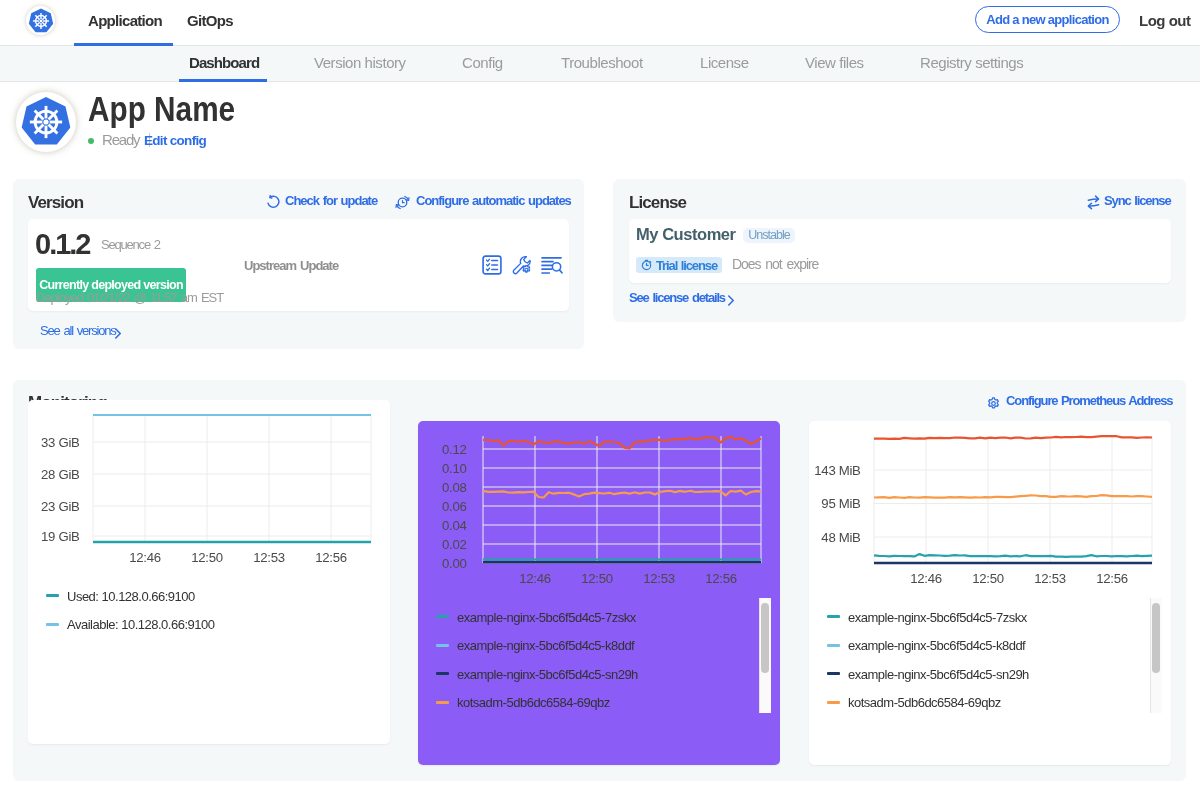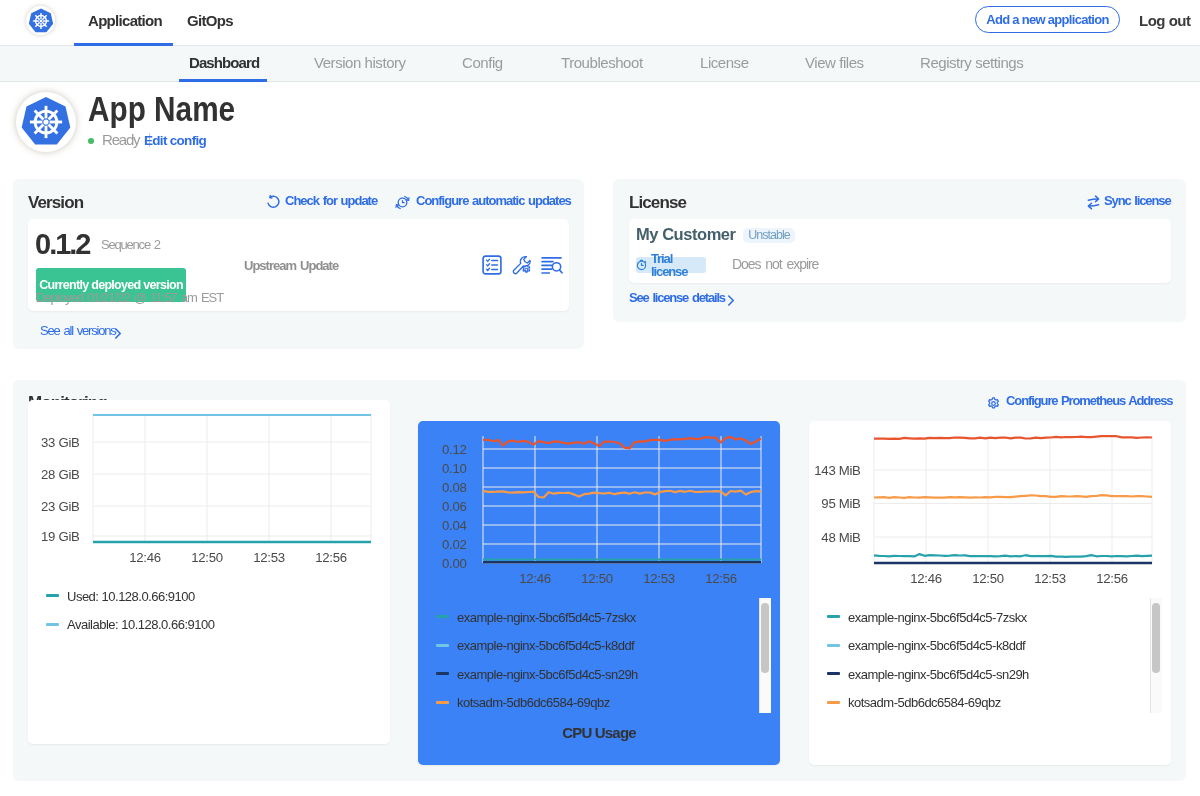--- a/index.html
+++ b/index.html
@@ -115,21 +115,21 @@
 <div class="abs" style="left:1087px;top:195px"><svg width="13" height="15" viewBox="0 0 14 16" fill="none" stroke="#2f6de6" stroke-width="1.7" stroke-linecap="round" stroke-linejoin="round">
       <path d="M1.5 5.5 C4 4.8 9.5 4.2 12 4.2"></path>
       <path d="M9.2 1.2 L12.5 4.2 L9.2 7.0"></path>
       <path d="M12.5 10.5 C10 11.2 4.5 11.8 2 11.8"></path>
       <path d="M4.8 8.8 L1.5 11.8 L4.8 14.6"></path>
     </svg></div>
 <div class="abs" style="left:1104px;top:194.2px;font-size:13px;font-weight:700;letter-spacing:-1.1px;word-spacing:1px;color:#2f6de6">Sync license</div>
 <div class="abs" style="left:629px;top:219px;width:542px;height:64px;background:#fff;border-radius:5px;box-shadow:0 1px 2px rgba(0,0,0,.05)"></div>
 <div class="abs" style="left:636px;top:226.4px;font-size:16.5px;font-weight:700;letter-spacing:-0.45px;color:#44606b">My Customer</div>
 <div class="abs" style="left:743px;top:227.5px;width:52px;height:15px;background:#eef4fb;border-radius:5px;display:flex;align-items:center;justify-content:center;font-size:12.5px;letter-spacing:-1.0px;color:#73a0c4">Unstable</div>
-<div class="abs" style="left:636px;top:257px;width:70px;height:16px;background:#d6e9f9;border-radius:3px;display:flex;align-items:center;justify-content:center;font-size:13px;font-weight:700;letter-spacing:-1.1px;word-spacing:1px;color:#2f80d8"><span style="margin-right:4px;display:inline-flex">
+<div class="abs" style="left:636px;top:257px;width:86px;height:16px;background:#d6e9f9;border-radius:3px;display:flex;align-items:center;justify-content:center;font-size:13px;font-weight:700;letter-spacing:-1.1px;word-spacing:1px;color:#2f80d8"><span style="margin-right:4px;display:inline-flex">
       <svg width="11" height="12" viewBox="0 0 13 13" fill="none" stroke="#2f80d8" stroke-width="1.4" stroke-linecap="round">
         <circle cx="6.5" cy="7" r="4.9"></circle>
         <path d="M6.5 4.6 L6.5 7 L8.4 7"></path>
         <path d="M5.2 1 L7.8 1" stroke-width="1.6"></path>
         <path d="M10.5 2.3 L11.5 3.3"></path>
       </svg>
     </span>Trial license</div>
 <div class="abs" style="left:732px;top:257.3px;font-size:14px;letter-spacing:-1.05px;word-spacing:2px;color:#9b9b9b">Does not expire</div>
 <div class="abs" style="left:629px;top:291.2px;font-size:13px;font-weight:700;letter-spacing:-1.2px;word-spacing:1.5px;color:#2f6de6">See license details</div>
 <div class="abs" style="left:727px;top:291px"><svg width="8" height="11" viewBox="0 0 9 12" fill="none" stroke="#2f6de6" stroke-width="1.8" stroke-linecap="round" stroke-linejoin="round" style="vertical-align:-1.5px">
@@ -163,21 +163,21 @@
       <text x="117" y="162" text-anchor="middle" font-size="13.2" letter-spacing="-0.3" fill="#4a4a4a" font-family="Liberation Sans, sans-serif">12:46</text>
       <text x="179" y="162" text-anchor="middle" font-size="13.2" letter-spacing="-0.3" fill="#4a4a4a" font-family="Liberation Sans, sans-serif">12:50</text>
       <text x="241" y="162" text-anchor="middle" font-size="13.2" letter-spacing="-0.3" fill="#4a4a4a" font-family="Liberation Sans, sans-serif">12:53</text>
       <text x="303" y="162" text-anchor="middle" font-size="13.2" letter-spacing="-0.3" fill="#4a4a4a" font-family="Liberation Sans, sans-serif">12:56</text>
       <path d="M65.0,15.0 L343.0,15.0" stroke="#73c3e6" stroke-width="2.2" fill="none" stroke-linejoin="round"></path>
       <path d="M65.0,142.0 L343.0,142.0" stroke="#25a2ac" stroke-width="2.5" fill="none" stroke-linejoin="round"></path>
     </svg>
     <div style="position:absolute;left:18px;top:188.5px;font-size:13px;letter-spacing:-0.5px;color:#323232"><span style="display:inline-block;width:13px;height:2.6px;background:#25a2ac;border-radius:1px;margin-right:8px;vertical-align:3.5px"></span>Used: 10.128.0.66:9100</div>
     <div style="position:absolute;left:18px;top:217.0px;font-size:13px;letter-spacing:-0.5px;color:#323232"><span style="display:inline-block;width:13px;height:2.6px;background:#73c3e6;border-radius:1px;margin-right:8px;vertical-align:3.5px"></span>Available: 10.128.0.66:9100</div>
   </div>
-<div style="position:absolute;left:418px;top:421px;width:362px;height:344px;background:#3b82f6;border-radius:5px;box-shadow:0 1px 2px rgba(0,0,0,.06)">
+<div style="position:absolute;left:418px;top:421px;width:362px;height:344px;background:#8b5cf6;border-radius:5px;box-shadow:0 1px 2px rgba(0,0,0,.06)">
     <svg width="362" height="170" viewBox="0 0 362 170" style="position:absolute;top:0;left:0">
       <line x1="117" y1="15" x2="117" y2="142" stroke="#ececec" stroke-width="1"></line>
       <line x1="179" y1="15" x2="179" y2="142" stroke="#ececec" stroke-width="1"></line>
       <line x1="241" y1="15" x2="241" y2="142" stroke="#ececec" stroke-width="1"></line>
       <line x1="303" y1="15" x2="303" y2="142" stroke="#ececec" stroke-width="1"></line>
       <line x1="65.0" y1="15" x2="65.0" y2="142" stroke="#ececec" stroke-width="1"></line>
       <line x1="343.0" y1="15" x2="343.0" y2="142" stroke="#ececec" stroke-width="1"></line>
       <line x1="65.0" y1="28" x2="343.0" y2="28" stroke="#ececec" stroke-width="1"></line>
       <line x1="65.0" y1="47" x2="343.0" y2="47" stroke="#ececec" stroke-width="1"></line>
       <line x1="65.0" y1="66" x2="343.0" y2="66" stroke="#ececec" stroke-width="1"></line>
@@ -200,21 +200,20 @@
       <path d="M65.0,69.9 L70.1,70.9 L75.1,70.9 L80.2,70.7 L85.2,70.4 L90.3,71.5 L95.3,71.6 L100.4,71.2 L105.4,71.4 L110.5,71.0 L115.5,70.7 L120.6,76.0 L125.7,76.5 L130.7,71.2 L135.8,72.7 L140.8,71.8 L145.9,72.0 L150.9,71.7 L156.0,73.4 L161.0,75.4 L166.1,73.2 L171.1,72.7 L176.2,71.7 L181.3,72.2 L186.3,72.5 L191.4,71.8 L196.4,73.2 L201.5,72.1 L206.5,71.6 L211.6,72.7 L216.6,71.3 L221.7,72.6 L226.7,71.5 L231.8,71.5 L236.9,73.4 L241.9,71.0 L247.0,70.2 L252.0,69.8 L257.1,71.1 L262.1,69.9 L267.2,70.8 L272.2,69.7 L277.3,71.0 L282.3,70.8 L287.4,70.5 L292.5,70.5 L297.5,70.1 L302.6,70.4 L307.6,74.3 L312.7,70.0 L317.7,70.6 L322.8,69.6 L327.8,73.5 L332.9,71.0 L337.9,70.2 L343.0,70.3" stroke="#f89b49" stroke-width="2.2" fill="none" stroke-linejoin="round"></path>
       <path d="M65.0,138.5 L343.0,138.5" stroke="#25a2ac" stroke-width="2.0" fill="none" stroke-linejoin="round"></path>
       <path d="M65.0,141.2 L343.0,141.2" stroke="#1b3564" stroke-width="2.6" fill="none" stroke-linejoin="round"></path>
     </svg>
     <div style="position:absolute;left:18px;top:188.5px;font-size:13px;letter-spacing:-0.5px;color:#323232"><span style="display:inline-block;width:13px;height:2.6px;background:#25a2ac;border-radius:1px;margin-right:8px;vertical-align:3.5px"></span>example-nginx-5bc6f5d4c5-7zskx</div>
     <div style="position:absolute;left:18px;top:217.0px;font-size:13px;letter-spacing:-0.5px;color:#323232"><span style="display:inline-block;width:13px;height:2.6px;background:#73c3e6;border-radius:1px;margin-right:8px;vertical-align:3.5px"></span>example-nginx-5bc6f5d4c5-k8ddf</div>
     <div style="position:absolute;left:18px;top:245.5px;font-size:13px;letter-spacing:-0.5px;color:#323232"><span style="display:inline-block;width:13px;height:2.6px;background:#1b3564;border-radius:1px;margin-right:8px;vertical-align:3.5px"></span>example-nginx-5bc6f5d4c5-sn29h</div>
     <div style="position:absolute;left:18px;top:274.0px;font-size:13px;letter-spacing:-0.5px;color:#323232"><span style="display:inline-block;width:13px;height:2.6px;background:#f89b49;border-radius:1px;margin-right:8px;vertical-align:3.5px"></span>kotsadm-5db6dc6584-69qbz</div>
     <div style="position:absolute;left:341px;top:177px;width:12px;height:115px;background:#fafafa;border-left:1px solid #e4e4e4"></div>
     <div style="position:absolute;left:343px;top:182px;width:8px;height:70px;background:#c6c6c6;border-radius:4px"></div>
-    <div style="position:absolute;left:0;width:100%;top:303px;text-align:center;font-size:15px;letter-spacing:-0.8px;font-weight:700;color:#323232">CPU Usage</div>
   </div>
 <div style="position:absolute;left:809px;top:421px;width:362px;height:344px;background:#fff;border-radius:5px;box-shadow:0 1px 2px rgba(0,0,0,.06)">
     <svg width="362" height="170" viewBox="0 0 362 170" style="position:absolute;top:0;left:0">
       <line x1="117" y1="15" x2="117" y2="142" stroke="#ececec" stroke-width="1"></line>
       <line x1="179" y1="15" x2="179" y2="142" stroke="#ececec" stroke-width="1"></line>
       <line x1="241" y1="15" x2="241" y2="142" stroke="#ececec" stroke-width="1"></line>
       <line x1="303" y1="15" x2="303" y2="142" stroke="#ececec" stroke-width="1"></line>
       <line x1="65.0" y1="15" x2="65.0" y2="142" stroke="#ececec" stroke-width="1"></line>
       <line x1="343.0" y1="15" x2="343.0" y2="142" stroke="#ececec" stroke-width="1"></line>
       <line x1="65.0" y1="49" x2="343.0" y2="49" stroke="#ececec" stroke-width="1"></line>

